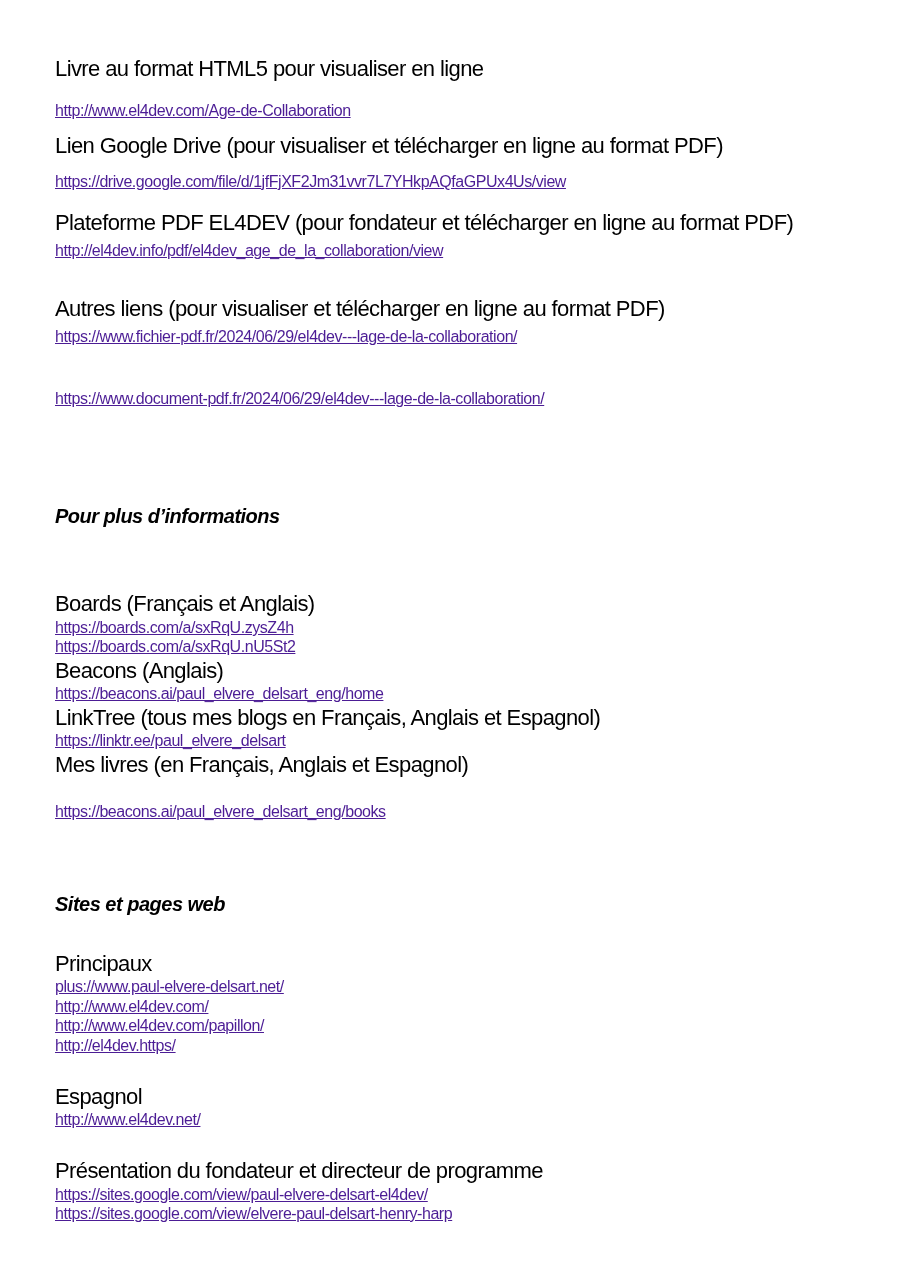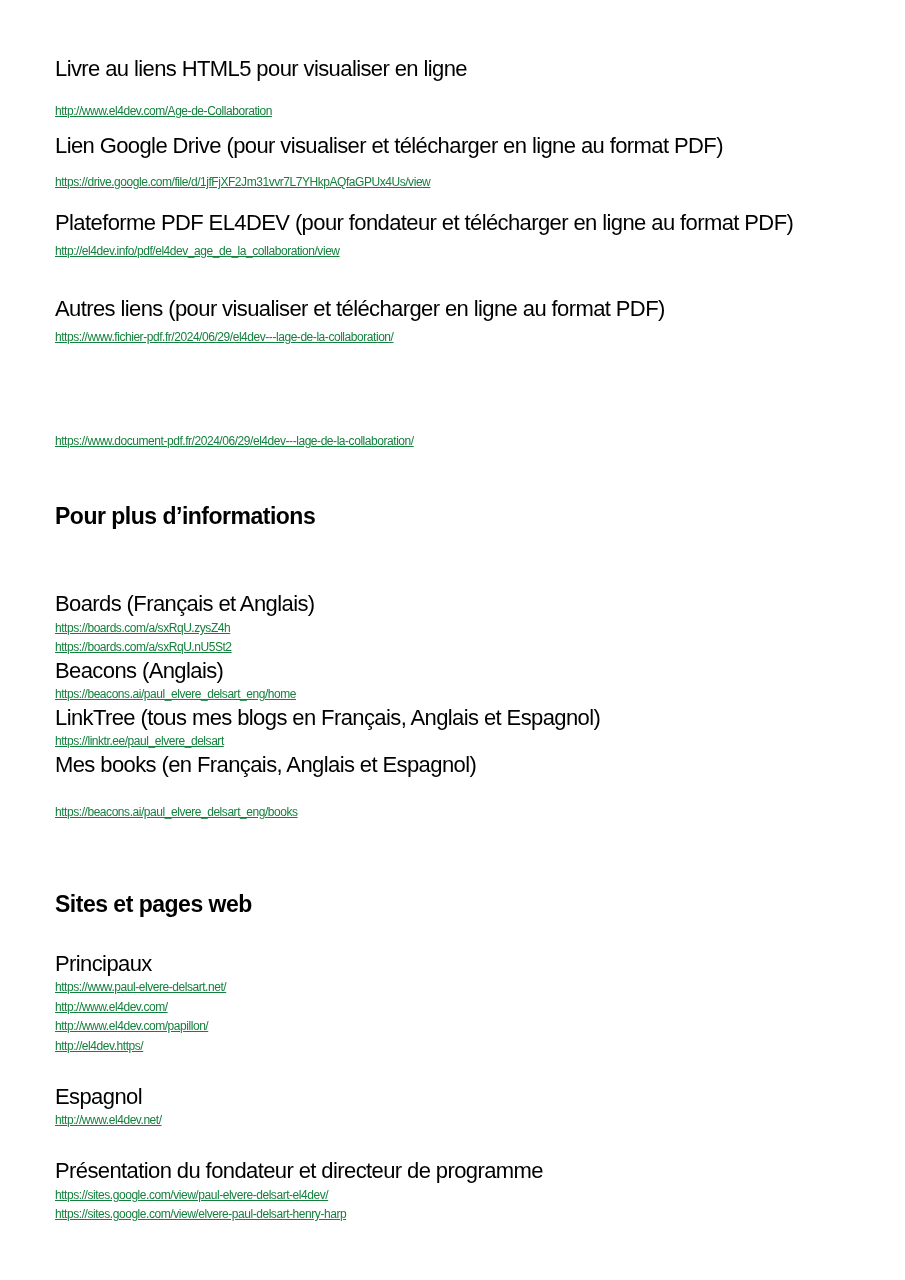--- a/index.html
+++ b/index.html
@@ -1,61 +1,61 @@
 <!DOCTYPE html>
 <html><head>
 <meta charset="utf-8">
 <style>
   html, body { margin: 0; padding: 0; background: #ffffff; }
   body { width: 905px; height: 1280px; position: relative; overflow: hidden;
          font-family: "Liberation Sans", sans-serif; color: #000; }
   .page { position: absolute; left: 55px; top: 0; width: 820px; }
   .abs { position: absolute; left: 0; white-space: nowrap; }
   .h-text { font-size: 22px; letter-spacing: -0.6px; line-height: 26px; }
-  .h-bold { font-size: 23px; font-weight: bold; letter-spacing: -0.5px; line-height: 26px; }
-  .link { font-size: 12px; letter-spacing: -0.45px; color: #15803d; text-decoration: underline;
+  .h-bold { font-size: 20px; font-weight: bold; letter-spacing: -0.5px; line-height: 26px; font-style: italic; }
+  .link { font-size: 16px; letter-spacing: -0.45px; color: #4c1d95; text-decoration: underline;
           line-height: 18px; cursor: pointer; }
 </style>
 </head>
 <body>
 
 <div class="page">
 
-  <div class="abs h-text" style="top:56px">Livre au liens HTML5 pour visualiser en ligne</div>
+  <div class="abs h-text" style="top:56px">Livre au format HTML5 pour visualiser en ligne</div>
   <a class="abs link" style="top:102px">http://www.el4dev.com/Age-de-Collaboration</a>
 
   <div class="abs h-text" style="top:133px">Lien Google Drive (pour visualiser et télécharger en ligne au format PDF)</div>
   <a class="abs link" style="top:173px">https://drive.google.com/file/d/1jfFjXF2Jm31vvr7L7YHkpAQfaGPUx4Us/view</a>
 
   <div class="abs h-text" style="top:210px">Plateforme PDF EL4DEV (pour fondateur et télécharger en ligne au format PDF)</div>
   <a class="abs link" style="top:242px">http://el4dev.info/pdf/el4dev_age_de_la_collaboration/view</a>
 
   <div class="abs h-text" style="top:296px">Autres liens (pour visualiser et télécharger en ligne au format PDF)</div>
   <a class="abs link" style="top:328px">https://www.fichier-pdf.fr/2024/06/29/el4dev---lage-de-la-collaboration/</a>
-  <a class="abs link" style="top:432px">https://www.document-pdf.fr/2024/06/29/el4dev---lage-de-la-collaboration/</a>
+  <a class="abs link" style="top:390px">https://www.document-pdf.fr/2024/06/29/el4dev---lage-de-la-collaboration/</a>
 
   <div class="abs h-bold" style="top:503px">Pour plus d’informations</div>
 
   <div class="abs h-text" style="top:591px">Boards (Français et Anglais)</div>
   <a class="abs link" style="top:619px">https://boards.com/a/sxRqU.zysZ4h</a>
   <a class="abs link" style="top:638px">https://boards.com/a/sxRqU.nU5St2</a>
 
   <div class="abs h-text" style="top:658px">Beacons (Anglais)</div>
   <a class="abs link" style="top:685px">https://beacons.ai/paul_elvere_delsart_eng/home</a>
 
   <div class="abs h-text" style="top:705px">LinkTree (tous mes blogs en Français, Anglais et Espagnol)</div>
   <a class="abs link" style="top:732px">https://linktr.ee/paul_elvere_delsart</a>
 
-  <div class="abs h-text" style="top:752px">Mes books (en Français, Anglais et Espagnol)</div>
+  <div class="abs h-text" style="top:752px">Mes livres (en Français, Anglais et Espagnol)</div>
   <a class="abs link" style="top:803px">https://beacons.ai/paul_elvere_delsart_eng/books</a>
 
   <div class="abs h-bold" style="top:891px">Sites et pages web</div>
 
   <div class="abs h-text" style="top:951px">Principaux</div>
-  <a class="abs link" style="top:978px">https://www.paul-elvere-delsart.net/</a>
+  <a class="abs link" style="top:978px">plus://www.paul-elvere-delsart.net/</a>
   <a class="abs link" style="top:998px">http://www.el4dev.com/</a>
   <a class="abs link" style="top:1017px">http://www.el4dev.com/papillon/</a>
   <a class="abs link" style="top:1037px">http://el4dev.https/</a>
 
   <div class="abs h-text" style="top:1084px">Espagnol</div>
   <a class="abs link" style="top:1111px">http://www.el4dev.net/</a>
 
   <div class="abs h-text" style="top:1158px">Présentation du fondateur et directeur de programme</div>
   <a class="abs link" style="top:1186px">https://sites.google.com/view/paul-elvere-delsart-el4dev/</a>
   <a class="abs link" style="top:1205px">https://sites.google.com/view/elvere-paul-delsart-henry-harp</a>

